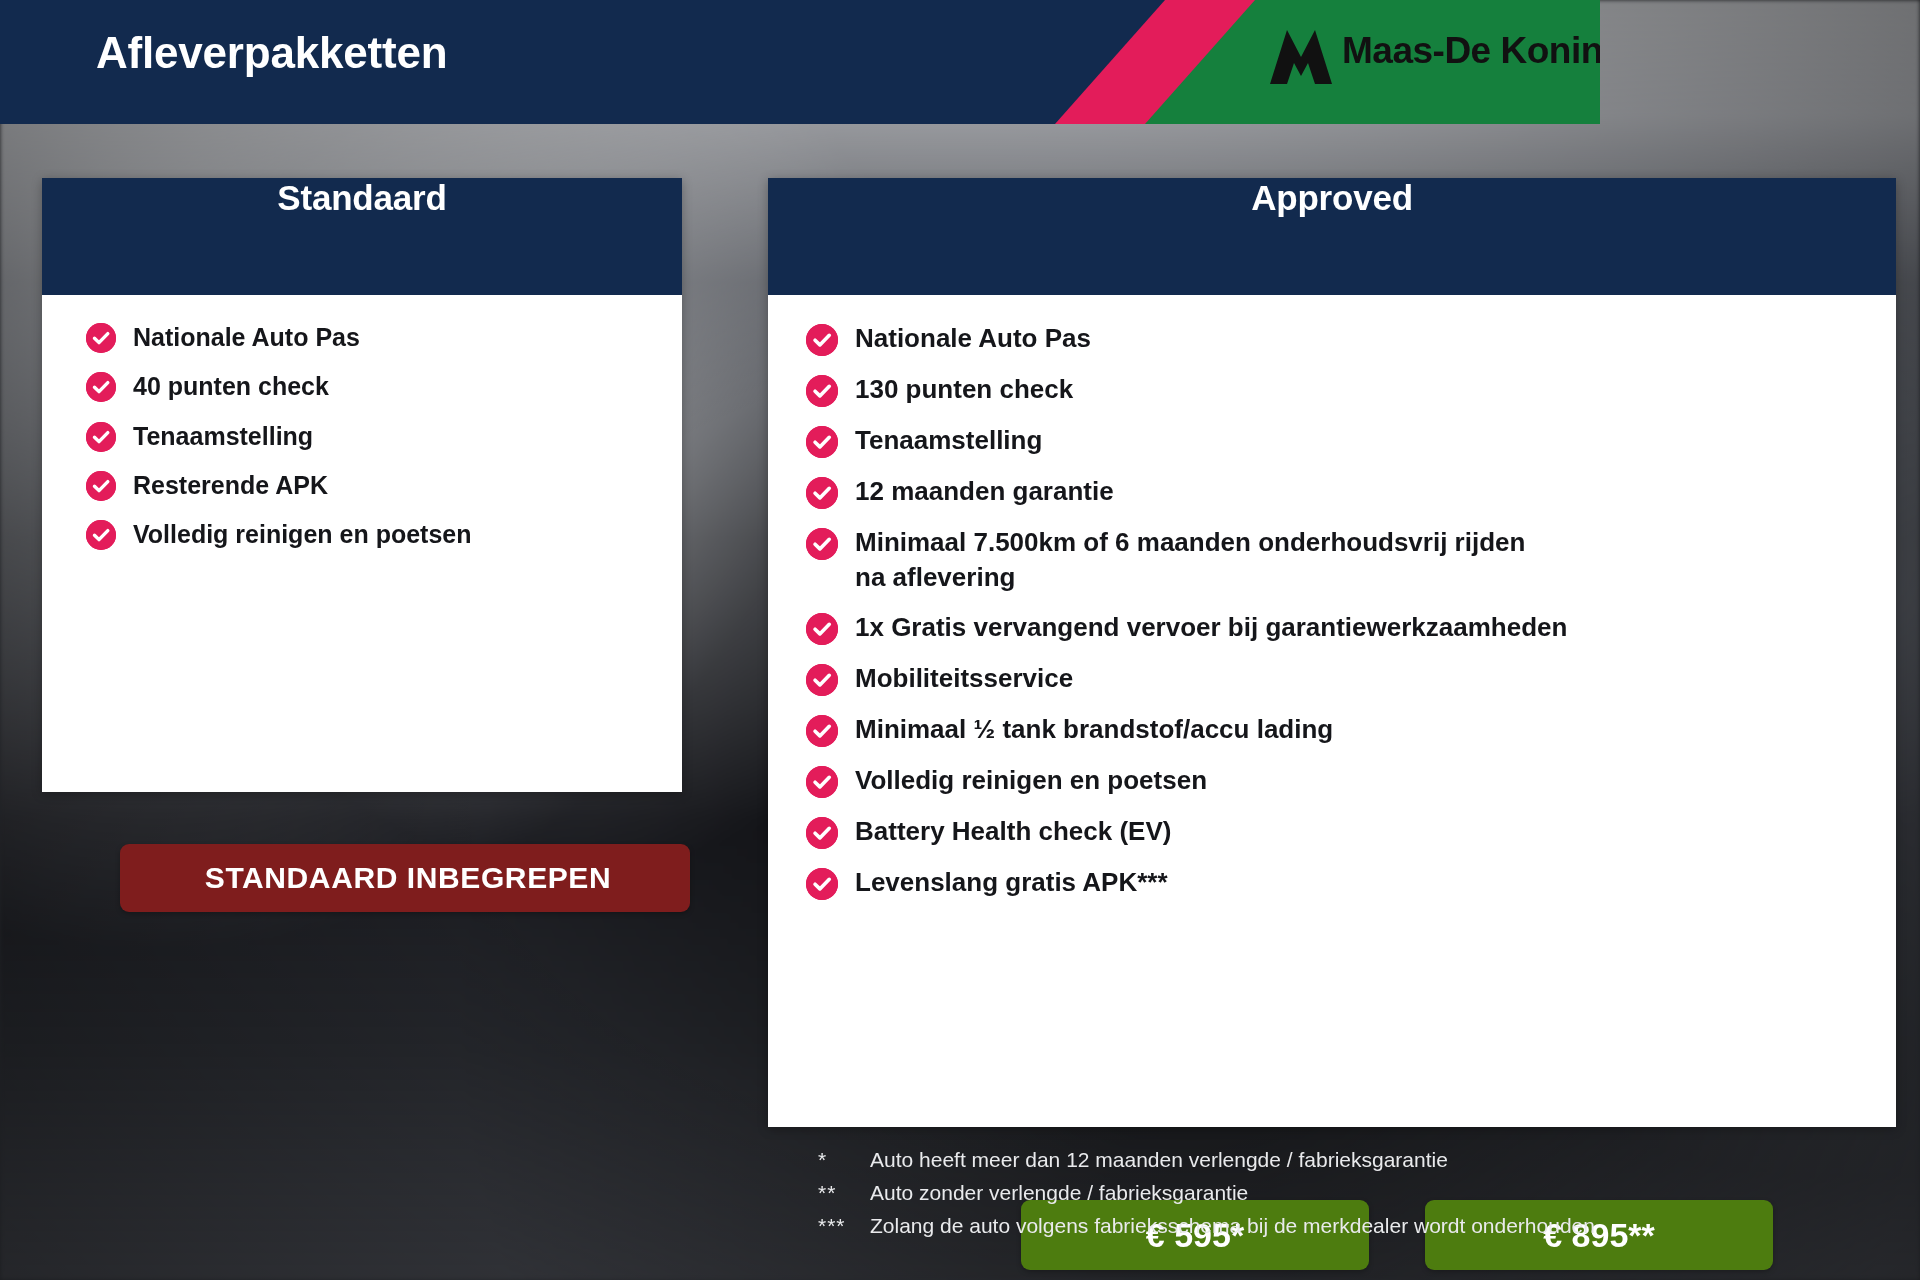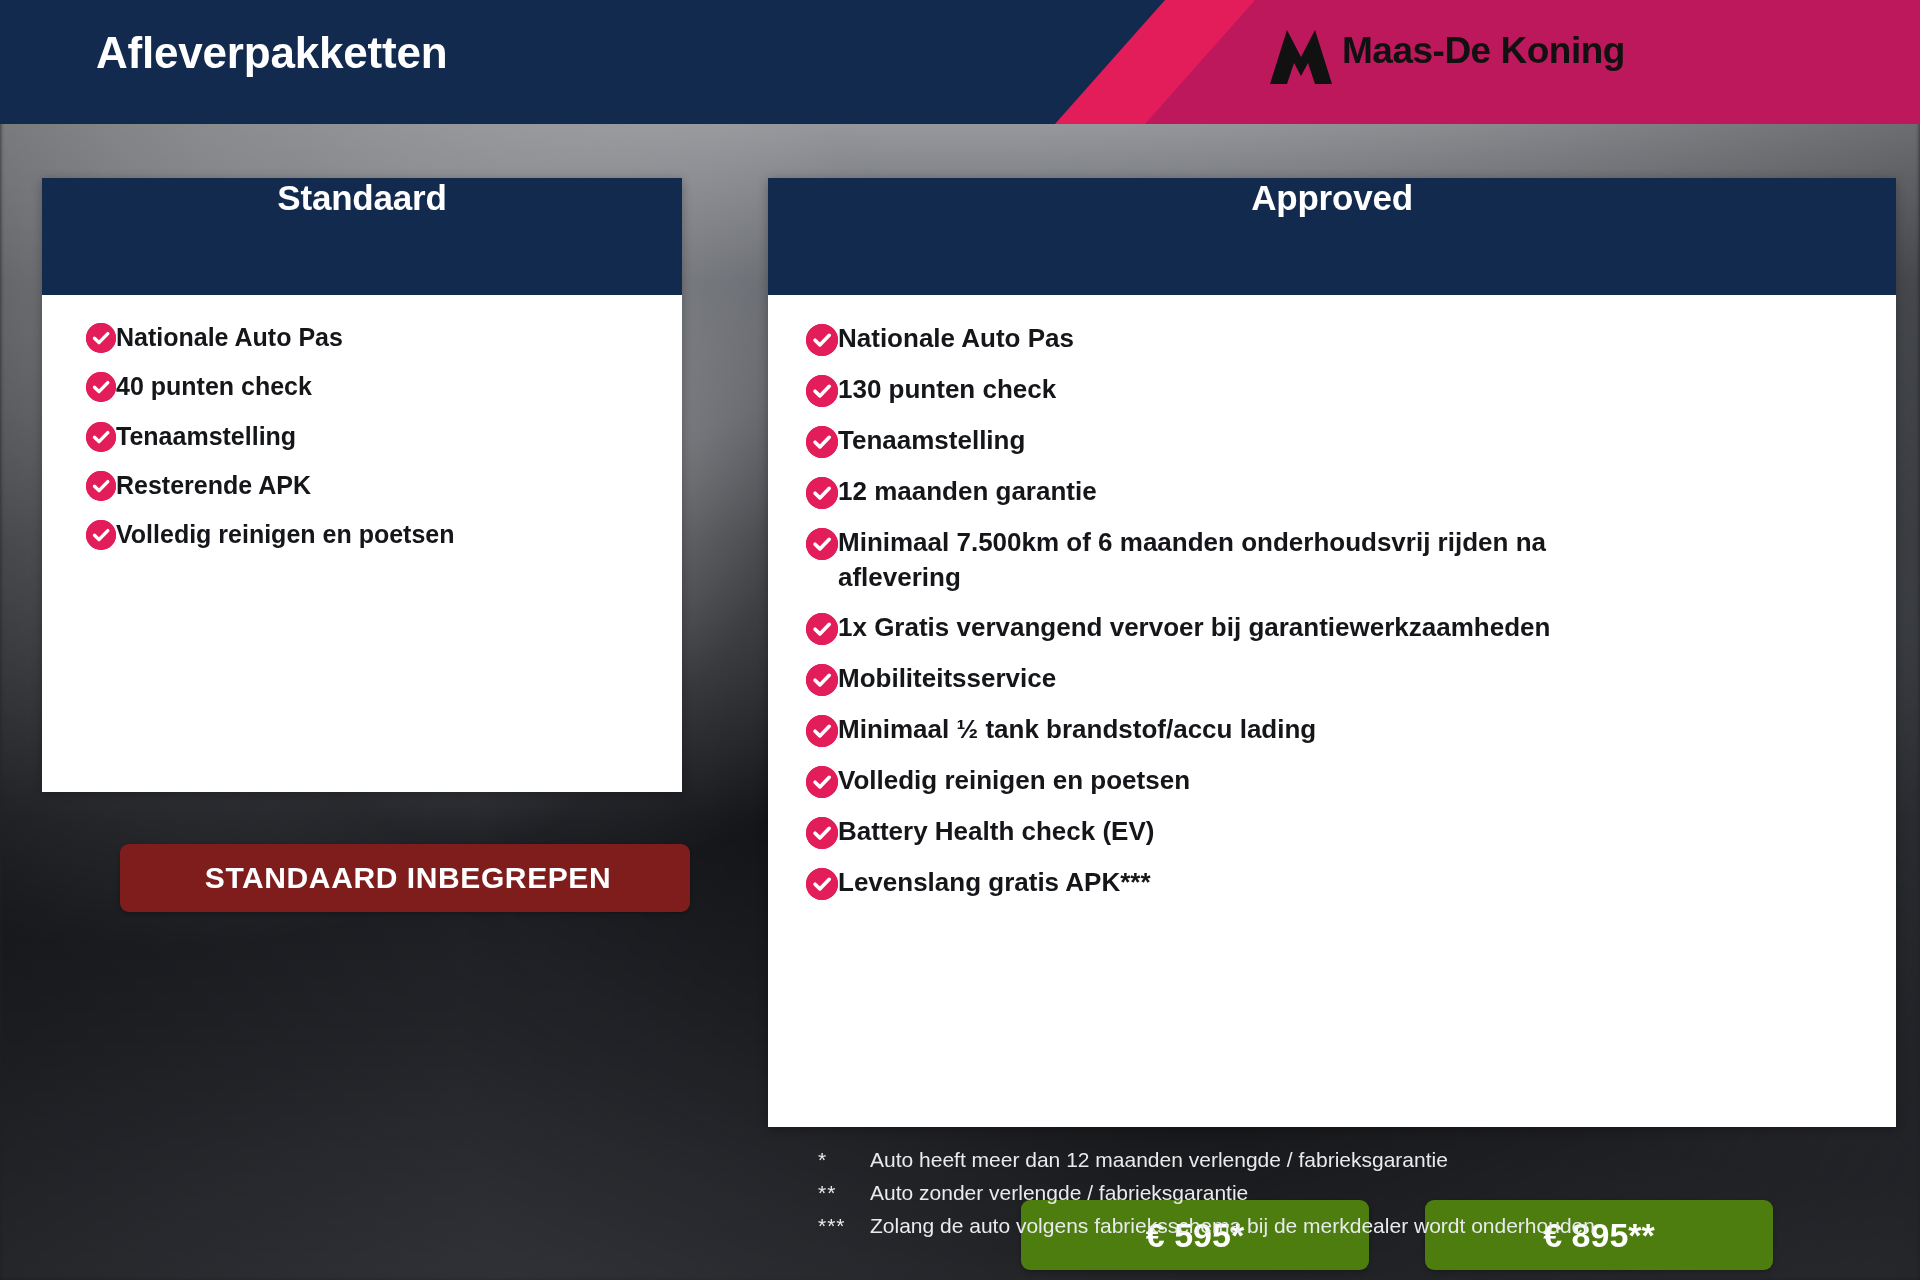--- a/index.html
+++ b/index.html
@@ -34,23 +34,23 @@
   .bg-vignette {
     position: absolute;
     inset: 0;
     background: radial-gradient(ellipse at 50% 58%, rgba(0,0,0,0.00) 35%, rgba(0,0,0,0.45) 100%);
   }
 
   
   .header {
     position: absolute;
     top: 0; left: 0;
-    width: 1920px;
+    width: 1600px;
     height: 124px;
-    background: #be185d;
+    background: #15803d;
     overflow: hidden;
   }
   .header-navy {
     position: absolute;
     top: 0; left: 0;
     width: 1230px;
     height: 124px;
     background: #122a4e;
     clip-path: polygon(0 0, 1230px 0, 1120px 124px, 0 124px);
   }
@@ -113,21 +113,21 @@
   #card-approved  { left: 768px; top: 178px; width: 1128px; height: 949px; }
   #card-approved  .card-head { height: 117px; }
 
   .card-body { padding: 26px 0 0 0; }
 
   
   .feat-list { margin: 0; padding: 0; list-style: none; }
   .feat {
     display: flex;
     align-items: flex-start;
-    gap: 0;
+    gap: 17px;
     color: #15161a;
     font-weight: bold;
   }
   .feat-text { line-height: 1.33; }
 
   .tick {
     flex: 0 0 auto;
     border-radius: 50%;
     background: #e31c5a;
     position: relative;

